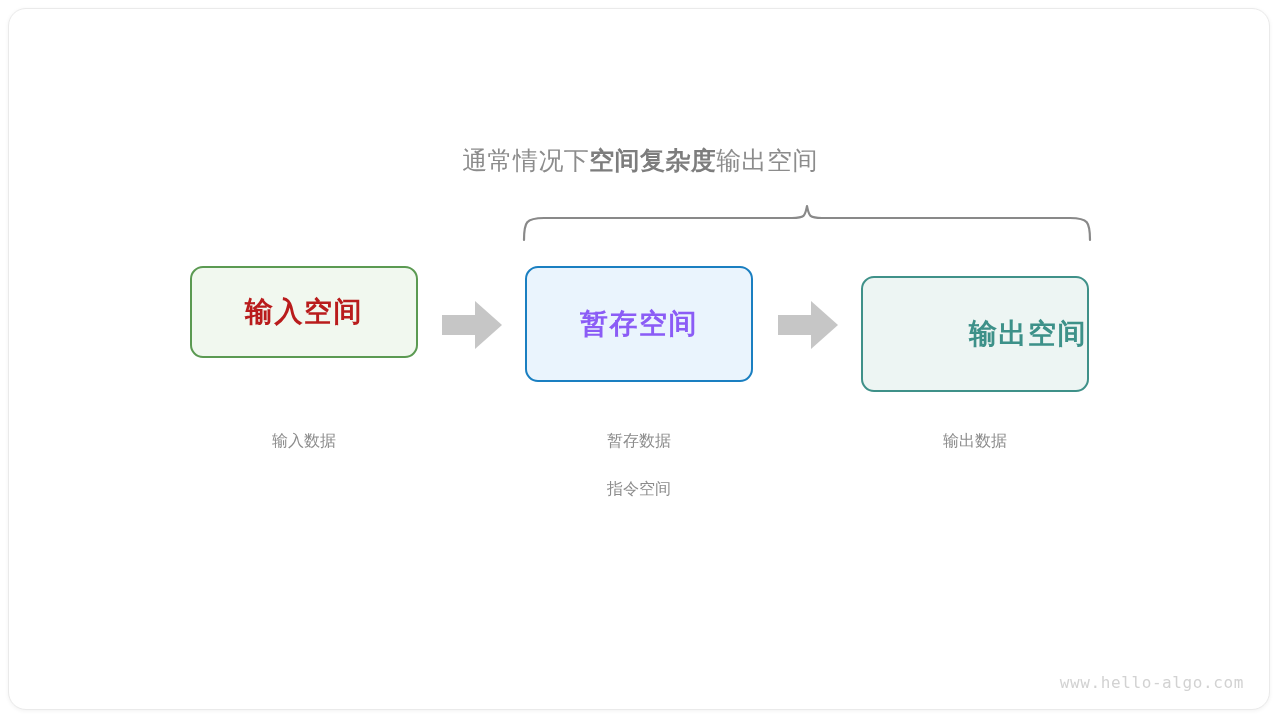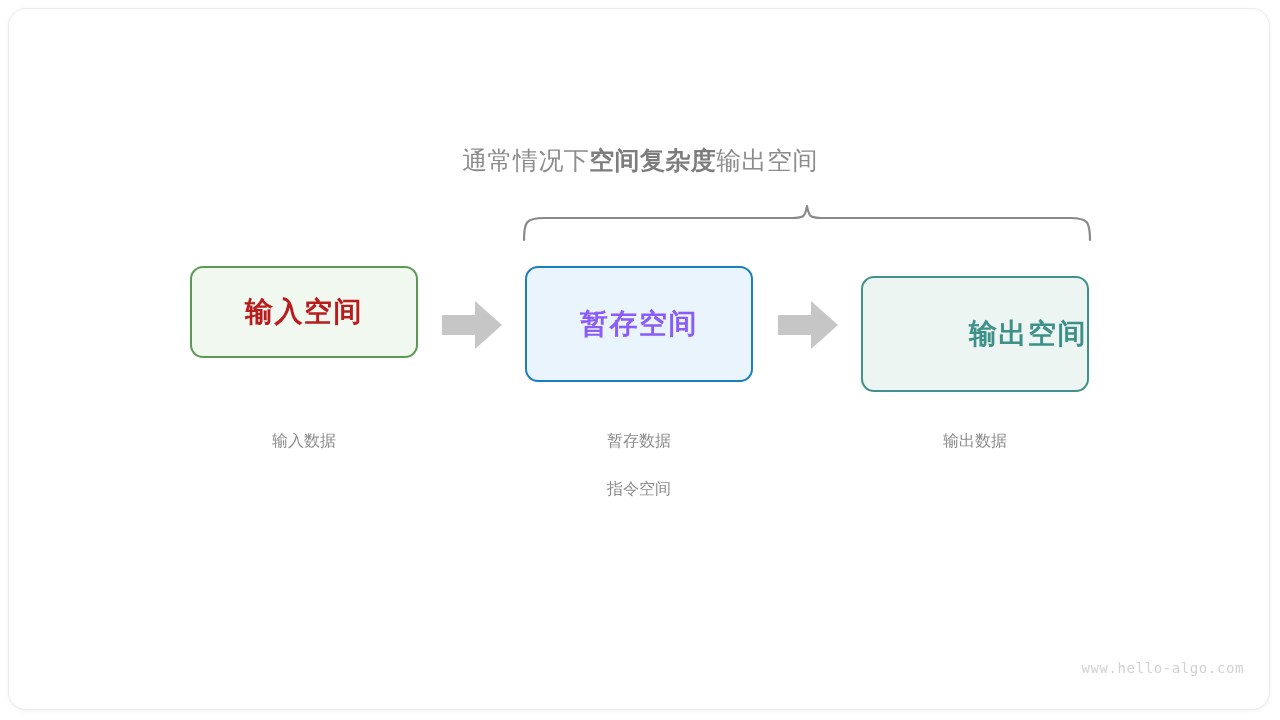--- a/index.html
+++ b/index.html
@@ -112,24 +112,24 @@
   }
   .col-caption-input  { left: 190px; top: 417px; width: 228px; }
   .col-caption-buffer { left: 525px; top: 417px; width: 228px; }
   .col-caption-output { left: 861px; top: 417px; width: 228px; }
   .col-caption .cap-line { display: block; }
 
   
   .watermark {
     position: absolute;
     right: 36px;
-    bottom: 44px;
+    bottom: 28px;
     color: #d2d2d2;
     font-family: "DejaVu Sans Mono", "Liberation Mono", monospace;
-    font-size: 14px;
+    font-size: 16px;
     letter-spacing: 0.6px;
   }
 </style>
 </head>
 <body>
 
 <div id="canvas">
 
   <div class="card-frame"></div>
 

